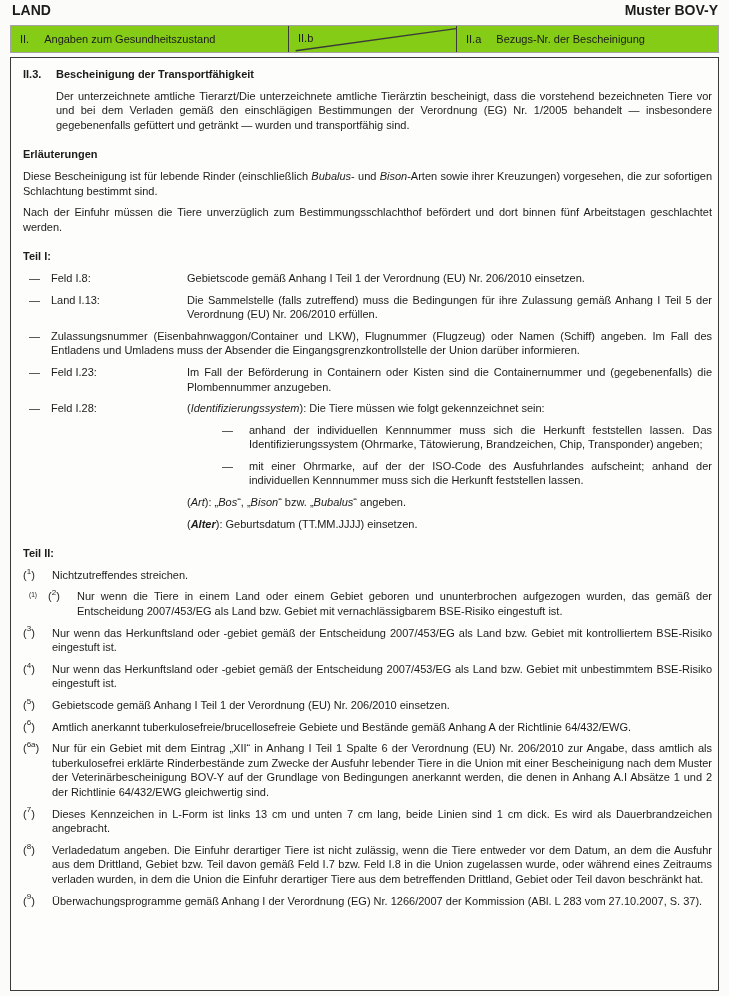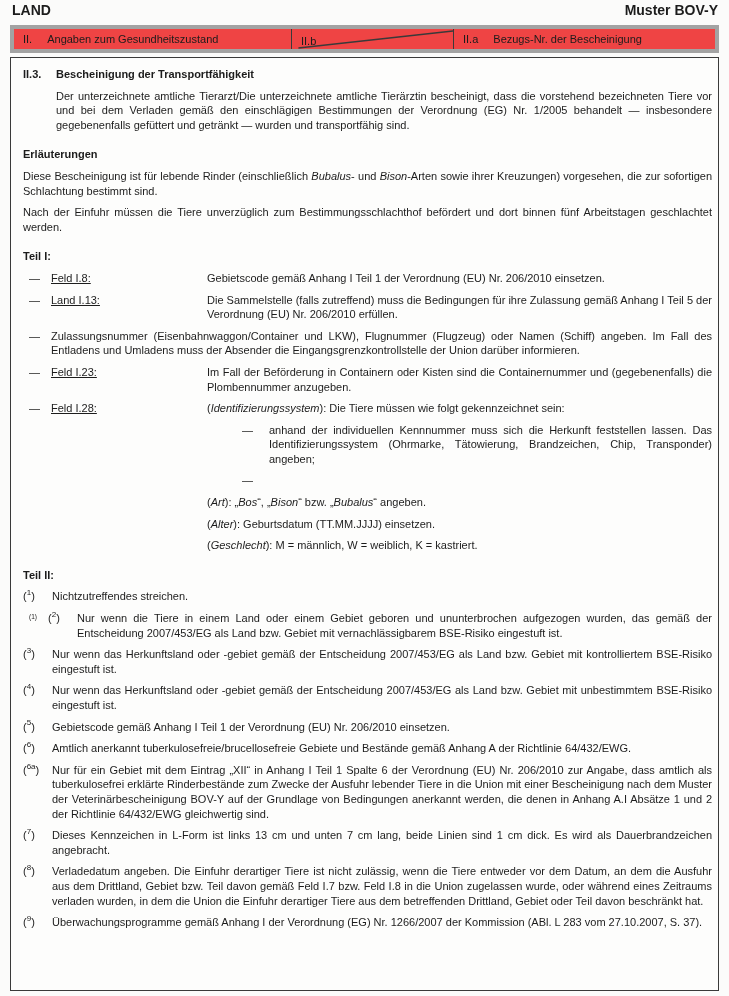--- a/index.html
+++ b/index.html
@@ -6,41 +6,41 @@
   html,body { width:729px; height:996px; }
   body {
     background:#fbfbfa; color:#1c1c1c; position:relative;
     font-family:"Liberation Sans","DejaVu Sans",sans-serif;
     font-size:11px; line-height:14.6px;
   }
   .topbar { position:absolute; top:3px; left:12px; right:11px;
     display:flex; justify-content:space-between;
     font-weight:bold; font-size:14px; }
   .htable { position:absolute; top:25px; left:10px; width:709px; height:28px;
-    display:flex; border:4px solid #a3a3a3; background:#ef4444; }
+    display:flex; border:1px solid #a3a3a3; background:#84cc16; }
   .hcell { display:flex; align-items:center; gap:15px; padding:0 9px;
     border-right:1px solid #3a3a3a; }
   .hcell:last-child { border-right:none; }
   .hc1 { width:278px; } .hc2 { width:261px; }
   .hc3 { flex:1; position:relative; align-items:flex-start; padding-top:5px; }
   .hc3 svg { position:absolute; left:0; top:0; width:100%; height:100%; }
   .hnum { flex-shrink:0; }
   .box { position:absolute; top:57px; left:10px; width:709px; height:934px;
     border:1px solid #3a3a3a; padding:9px 6px 6px 12px; overflow:hidden;
     background:#fdfdfc; }
   .b { font-weight:bold; }
   .jt { text-align:justify; }
   .mt { margin-top:7px; }
   .mth { margin-top:15px; }
   .sec-row { display:flex; }
   .sec-num { width:33px; flex-shrink:0; }
   .indent { margin-left:33px; }
   .field-row { display:flex; }
   .f-dash { width:28px; flex-shrink:0; padding-left:6px; }
-  .f-label { width:156px; flex-shrink:0;text-decoration:underline; }
+  .f-label { width:136px; flex-shrink:0; }
   .f-text { flex:1; }
   .sub-row { display:flex; }
   .s-dash { width:27px; flex-shrink:0; margin-left:35px; }
   .s-text { flex:1; }
   .fn-row { display:flex; position:relative; }
   .fn-m { width:29px; flex-shrink:0; }
   .fn-pre { width:25px; flex-shrink:0; font-size:6.5px; padding-left:6px;
     position:relative; top:-1px; }
   .fn-t { flex:1; }
   sup { font-size:8px; line-height:0; position:relative; top:-0.5px; }
@@ -107,24 +107,24 @@
     <span class="f-dash">—</span>
     <span class="f-label">Feld I.28:</span>
     <span class="f-text">
       <span class="jt" style="display:block"><span>(</span><span style="font-style: italic;">Identifizierungssystem</span><span>): Die Tiere müssen wie folgt gekennzeichnet sein:</span></span>
       <span class="sub-row mt">
         <span class="s-dash">—</span>
         <span class="s-text jt"><span>anhand der individuellen Kennnummer muss sich die Herkunft feststellen lassen. Das Identifizierungssystem (Ohrmarke, Tätowierung, Brandzeichen, Chip, Transponder) angeben;</span></span>
       </span>
       <span class="sub-row mt">
         <span class="s-dash">—</span>
+        <span class="s-text jt"><span>mit einer Ohrmarke, auf der der ISO-Code des Ausfuhrlandes aufscheint; anhand der individuellen Kennnummer muss sich die Herkunft feststellen lassen.</span></span>
       </span>
       <span class="mt" style="display:block"><span>(</span><span style="font-style: italic;">Art</span><span>): „</span><span style="font-style: italic;">Bos</span><span>“, „</span><span style="font-style: italic;">Bison</span><span>“ bzw. „</span><span style="font-style: italic;">Bubalus</span><span>“ angeben.</span></span>
-      <span class="mt" style="display:block"><span>(</span><span style="font-style: italic;">Alter</span><span>): Geburtsdatum (TT.MM.JJJJ) einsetzen.</span></span>
-      <span class="mt" style="display:block"><span>(</span><span style="font-style: italic;">Geschlecht</span><span>): M = männlich, W = weiblich, K = kastriert.</span></span>
+      <span class="mt" style="display:block"><span>(</span><span style="font-style: italic; font-weight: bold;">Alter</span><span>): Geburtsdatum (TT.MM.JJJJ) einsetzen.</span></span>
     </span>
   </div>
 
   <p class="b mth">Teil II:</p>
 
   <div class="fn-row mt">
     <span class="fn-m">(<sup>1</sup>)</span>
     <span class="fn-t jt">Nichtzutreffendes streichen.</span>
   </div>
   <div class="fn-row mt">

